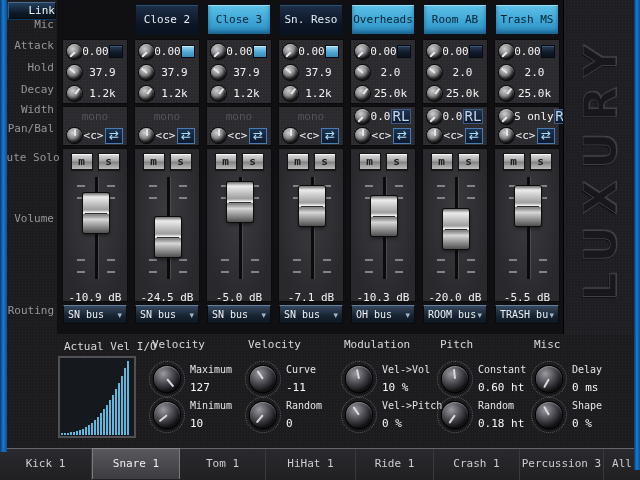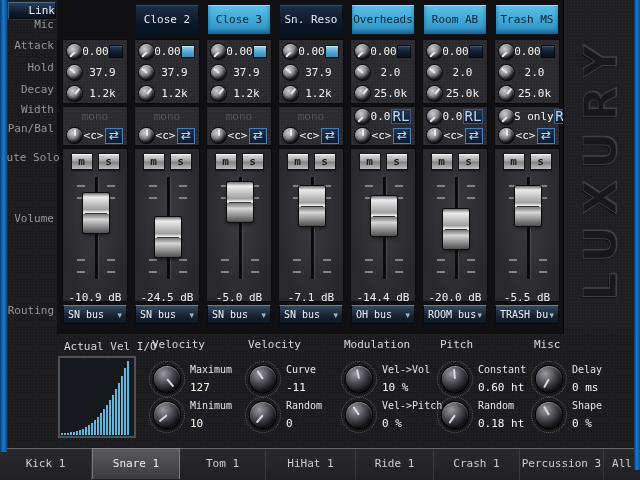--- a/index.html
+++ b/index.html
@@ -461,21 +461,21 @@
             <button class="ms-btn">s</button>
           </div>
           <div class="fader">
             <div class="ftrack"></div>
             <div class="ftick" style="top: 10px;"></div>
             <div class="ftick" style="top: 22px;"></div>
             <div class="ftick" style="top: 84px;"></div>
             <div class="ftick" style="top: 96px;"></div>
             <div class="fcap" style="top: 21.378px;"></div>
           </div>
-          <div class="db-val">-14.4 dB</div>
+          <div class="db-val">-10.3 dB</div>
         </div>
         <div class="routing-block">
           <div class="dropdown">
             <span class="dd-label">OH bus</span>
             <span class="chev">▾</span>
           </div>
         </div>
       </div>
       <div class="strip">
         <div class="strip-header active">

